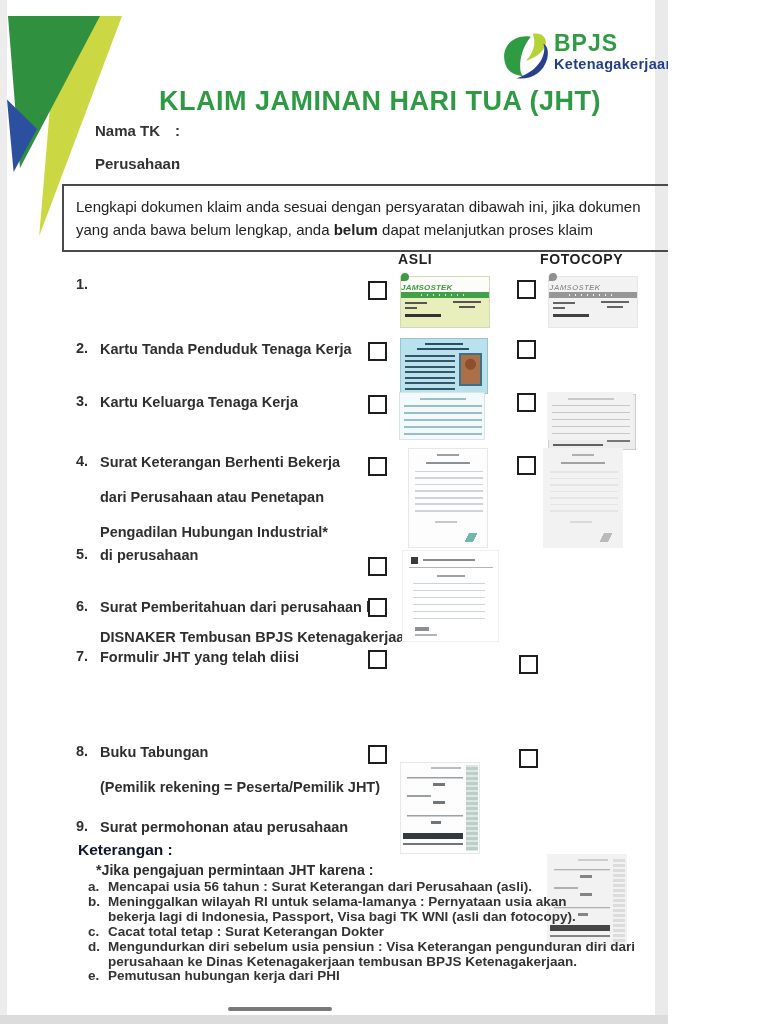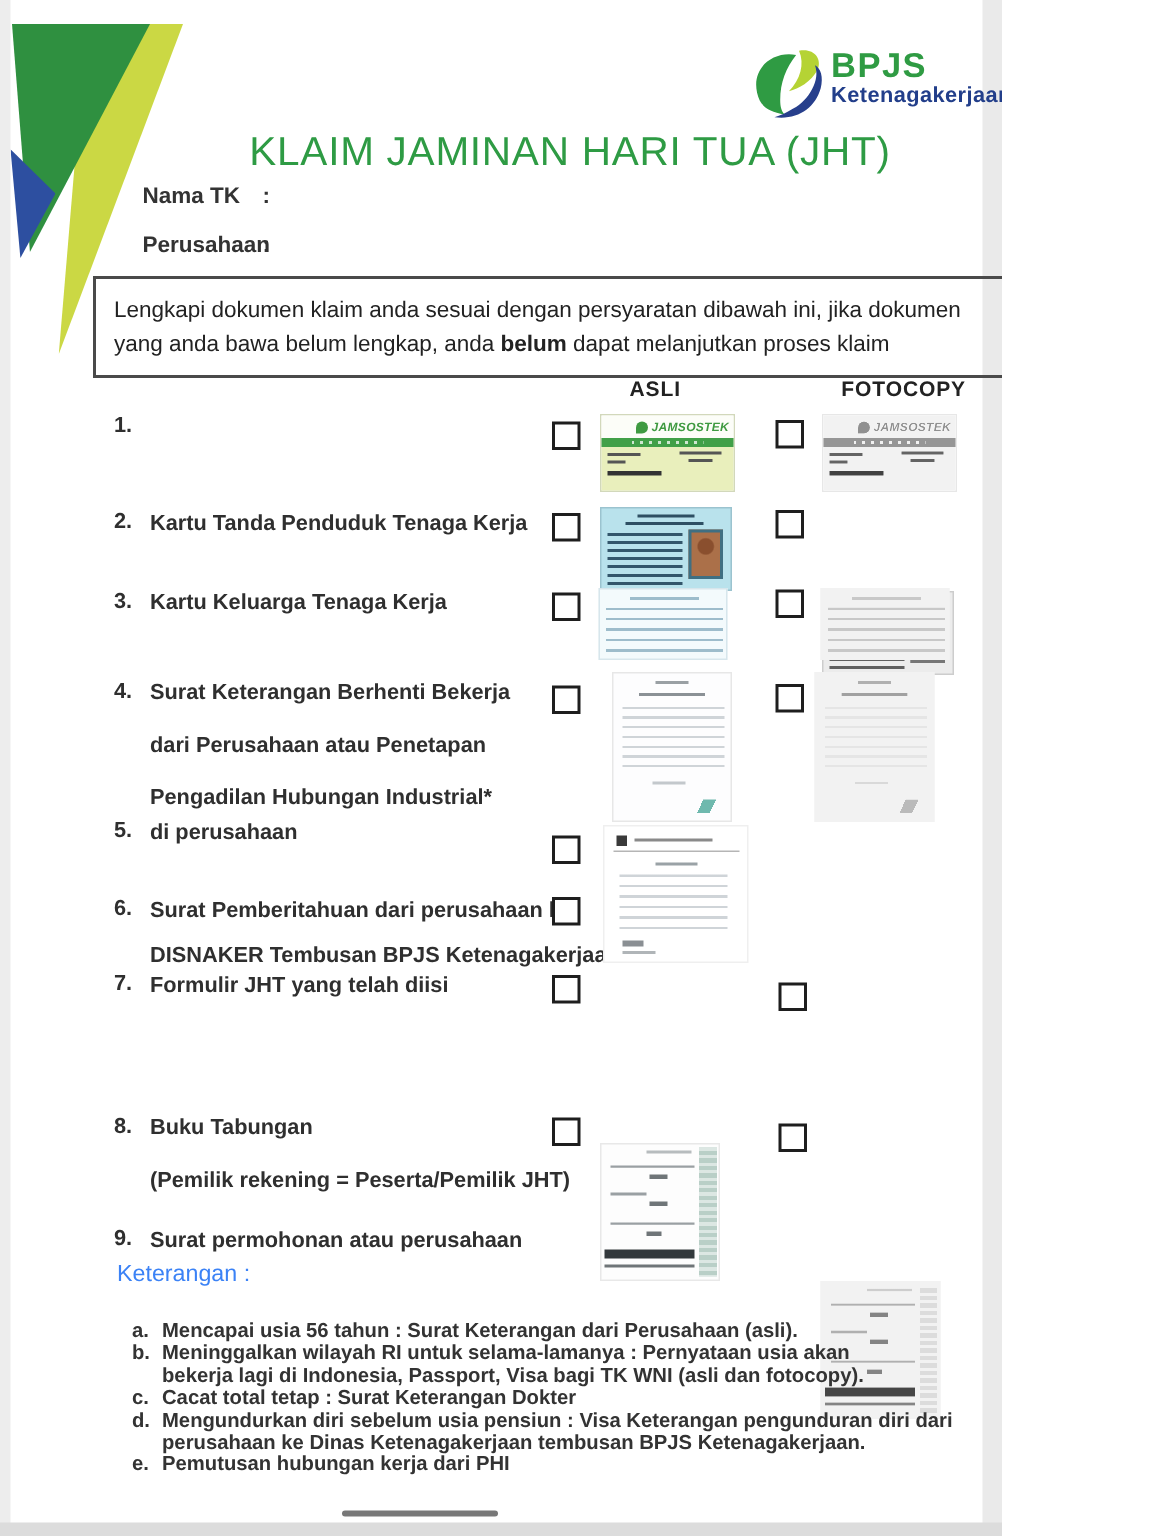--- a/index.html
+++ b/index.html
@@ -21,45 +21,45 @@
   .c-blue{position:absolute;left:7px;top:98px;width:30px;height:74px;background:#2d4fa0;
           clip-path:polygon(0 2%,100% 42%,22% 100%);}
 
   
   .logo{left:497px;top:30px;width:220px;height:56px;}
   .logo svg{position:absolute;left:0;top:0;}
   .logo-text{position:absolute;left:57px;top:2px;line-height:1;}
   .logo-bpjs{font-size:23px;font-weight:800;color:#2f9b43;letter-spacing:1px;display:block;}
   .logo-ketenaga{font-size:14.5px;font-weight:700;color:#223e8a;letter-spacing:.3px;display:block;margin-top:2px;}
 
-  .title{left:110px;top:86px;width:540px;text-align:center;font-size:27px;font-weight:400;
+  .title{left:110px;top:86px;width:540px;text-align:center;font-size:27px;font-weight:700;
          color:#2e9b44;letter-spacing:.5px;}
 
   .field{left:95px;font-size:15px;font-weight:700;color:#333;}
   .field .flabel{display:inline-block;width:80px;}
 
   .notice{left:62px;top:184px;width:640px;box-sizing:border-box;border:2px solid #4a4a4a;
           padding:9px 24px 9px 12px;font-size:15px;line-height:23px;color:#222;font-weight:400;}
   .notice b{font-weight:700;}
 
-  .colhead{font-size:14px;font-weight:700;color:#222;letter-spacing:.6px;text-align:right;}
+  .colhead{font-size:14px;font-weight:700;color:#222;letter-spacing:.6px;text-align:left;}
 
   .item{left:76px;display:flex;font-size:14.5px;font-weight:700;color:#2f2f2f;}
   .item .num{width:24px;flex:none;}
   .item .lines span{display:block;height:35px;line-height:19px;}
   .item.tight .lines span{height:30px;}
 
   .cb{width:15px;height:15px;border:2px solid #1e1e1e;background:#fff;display:block;}
 
   .copy{filter:grayscale(1) brightness(1.14) contrast(.9);}
 
   
   .jam{width:90px;height:52px;border:1px solid #d2d8bb;display:flex;flex-direction:column;box-sizing:border-box;}
-  .jam-hd{height:15px;background:#fcfdf8;display:flex;align-items:center;justify-content:flex-end;
-          gap:2px;padding-right:3px;}
+  .jam-hd{height:15px;background:#fcfdf8;display:flex;justify-content:flex-end;
+          gap:2px;padding-right:3px;flex-direction:column;}
   .jam-dot{width:8px;height:8px;border-radius:50% 50% 50% 0;background:#3f9a41;flex:none;}
   .jam-txt{font-size:8px;font-style:italic;font-weight:800;color:#3f9a41;letter-spacing:.2px;}
   .jam-band{height:6px;background:#41a048;
      background-image:repeating-linear-gradient(90deg,rgba(255,255,255,.75) 0 1.5px,transparent 1.5px 6px);
      background-size:55% 2px;background-position:50% 50%;background-repeat:no-repeat;}
   .jam-body{flex:1;background:
      linear-gradient(#555,#555) 4px 4px/22px 2px no-repeat,
      linear-gradient(#555,#555) 4px 9px/12px 2px no-repeat,
      linear-gradient(#333,#333) 4px 16px/36px 3px no-repeat,
      linear-gradient(#555,#555) 52px 3px/28px 2px no-repeat,
@@ -105,21 +105,21 @@
      linear-gradient(#9aa0a3,#9aa0a3) 6px 32px/24px 2px no-repeat,
      linear-gradient(#6f7578,#6f7578) 32px 38px/12px 3px no-repeat,
      linear-gradient(#9aa0a3,#9aa0a3) 6px 52px/56px 1.5px no-repeat,
      linear-gradient(#6f7578,#6f7578) 30px 58px/10px 3px no-repeat,
      linear-gradient(#33393c,#33393c) 2px 70px/60px 6px no-repeat,
      linear-gradient(#6f7578,#6f7578) 2px 80px/60px 2px no-repeat,
      #fdfdfd;}
   .form-stripe{position:absolute;right:1px;top:2px;bottom:2px;width:12px;background:
      repeating-linear-gradient(to bottom,rgba(255,255,255,.5) 0 2px,transparent 2px 5px),#b9cfc7;}
 
-  .ket-head{left:78px;top:841px;font-size:15.5px;font-weight:400;color:#3b82f6;}
+  .ket-head{left:78px;top:841px;font-size:15.5px;font-weight:700;color:#0f172a;}
   .ket-intro{left:96px;top:862px;font-size:14.2px;font-weight:700;color:#2e2e2e;}
   .notes{left:88px;top:880px;width:612px;}
   .note{display:grid;grid-template-columns:20px 1fr;font-size:13.5px;line-height:14.9px;
         font-weight:700;color:#333;}
   .note .nlines span{display:block;}
 </style>
 </head>
 <body>
 
 <div class="page">
@@ -265,20 +265,21 @@
   <div class="abs letter5" style="left:402px;top:550px;"></div>
 
   <div class="abs form7" style="left:400px;top:650px;">
     <div class="form-stripe"></div>
   </div>
   <div class="abs form7 copy" style="left:547px;top:650px;">
     <div class="form-stripe"></div>
   </div>
 
   <div class="abs ket-head">Keterangan :</div>
+  <div class="abs ket-intro">*Jika pengajuan permintaan JHT karena :</div>
   <div class="abs notes">
     <div class="note">
       <span>a.</span>
       <span class="nlines">
           <span>Mencapai usia 56 tahun : Surat Keterangan dari Perusahaan (asli).</span>
         </span>
     </div>
     <div class="note">
       <span>b.</span>
       <span class="nlines">

